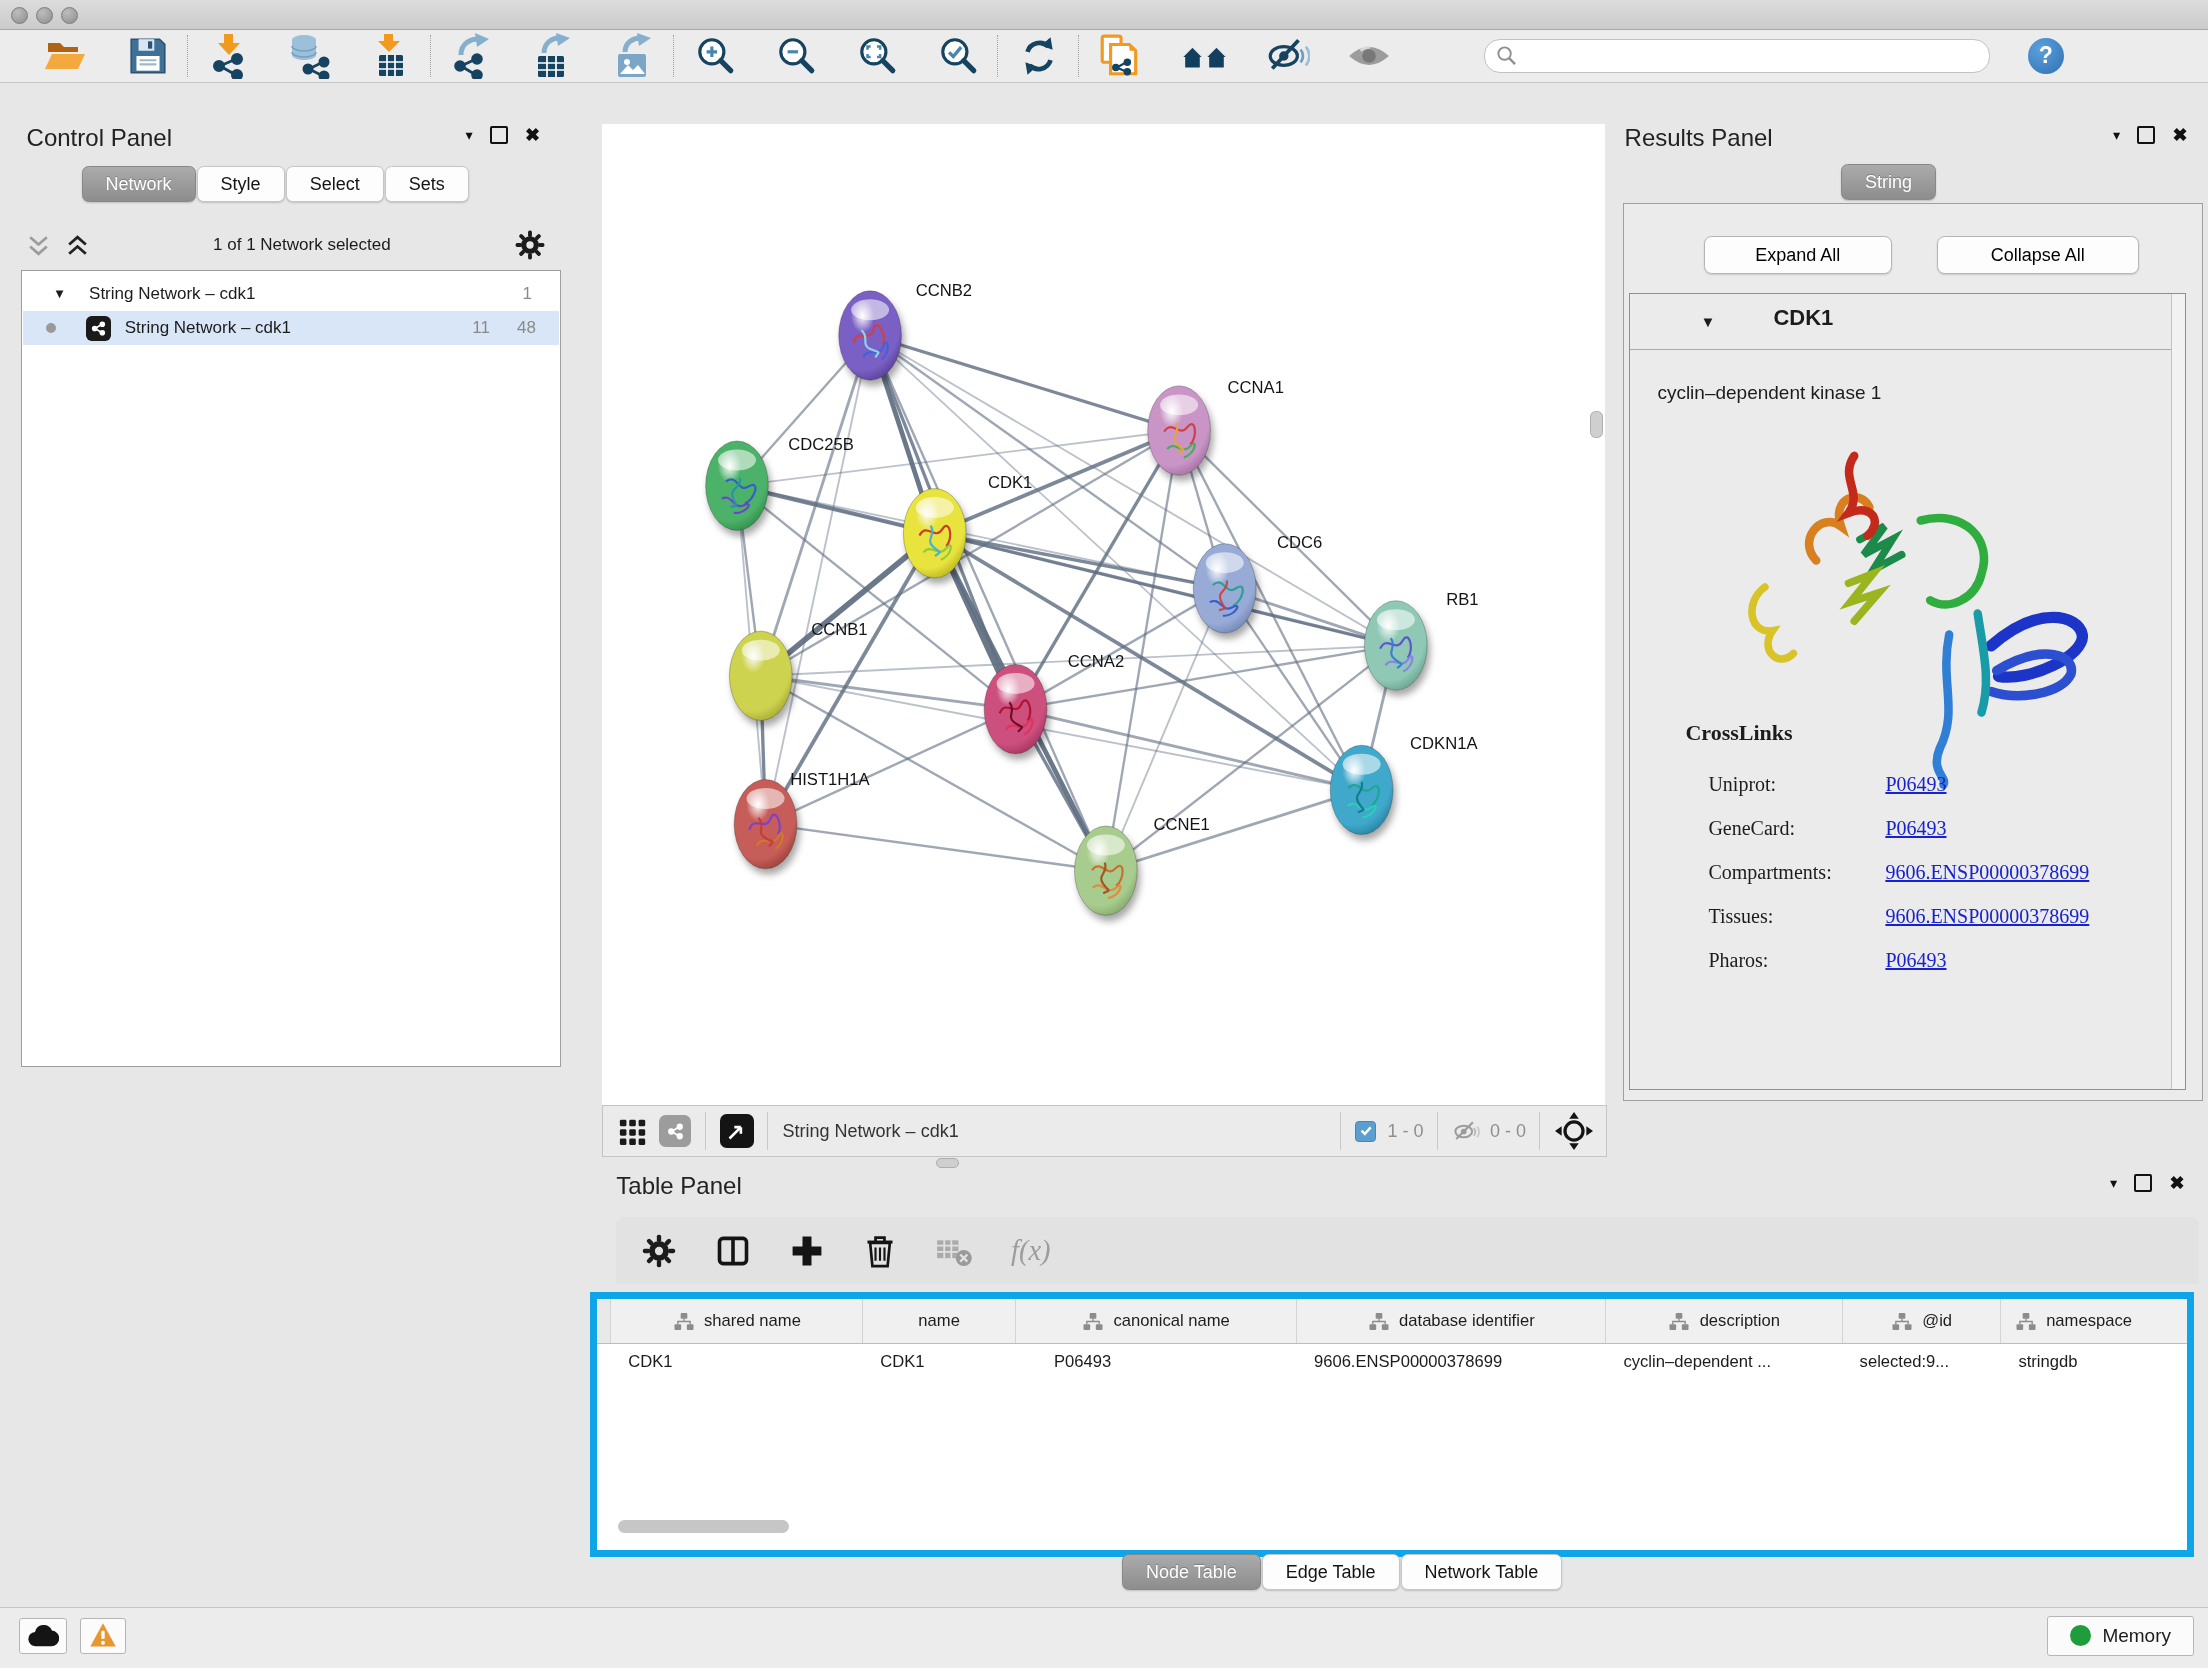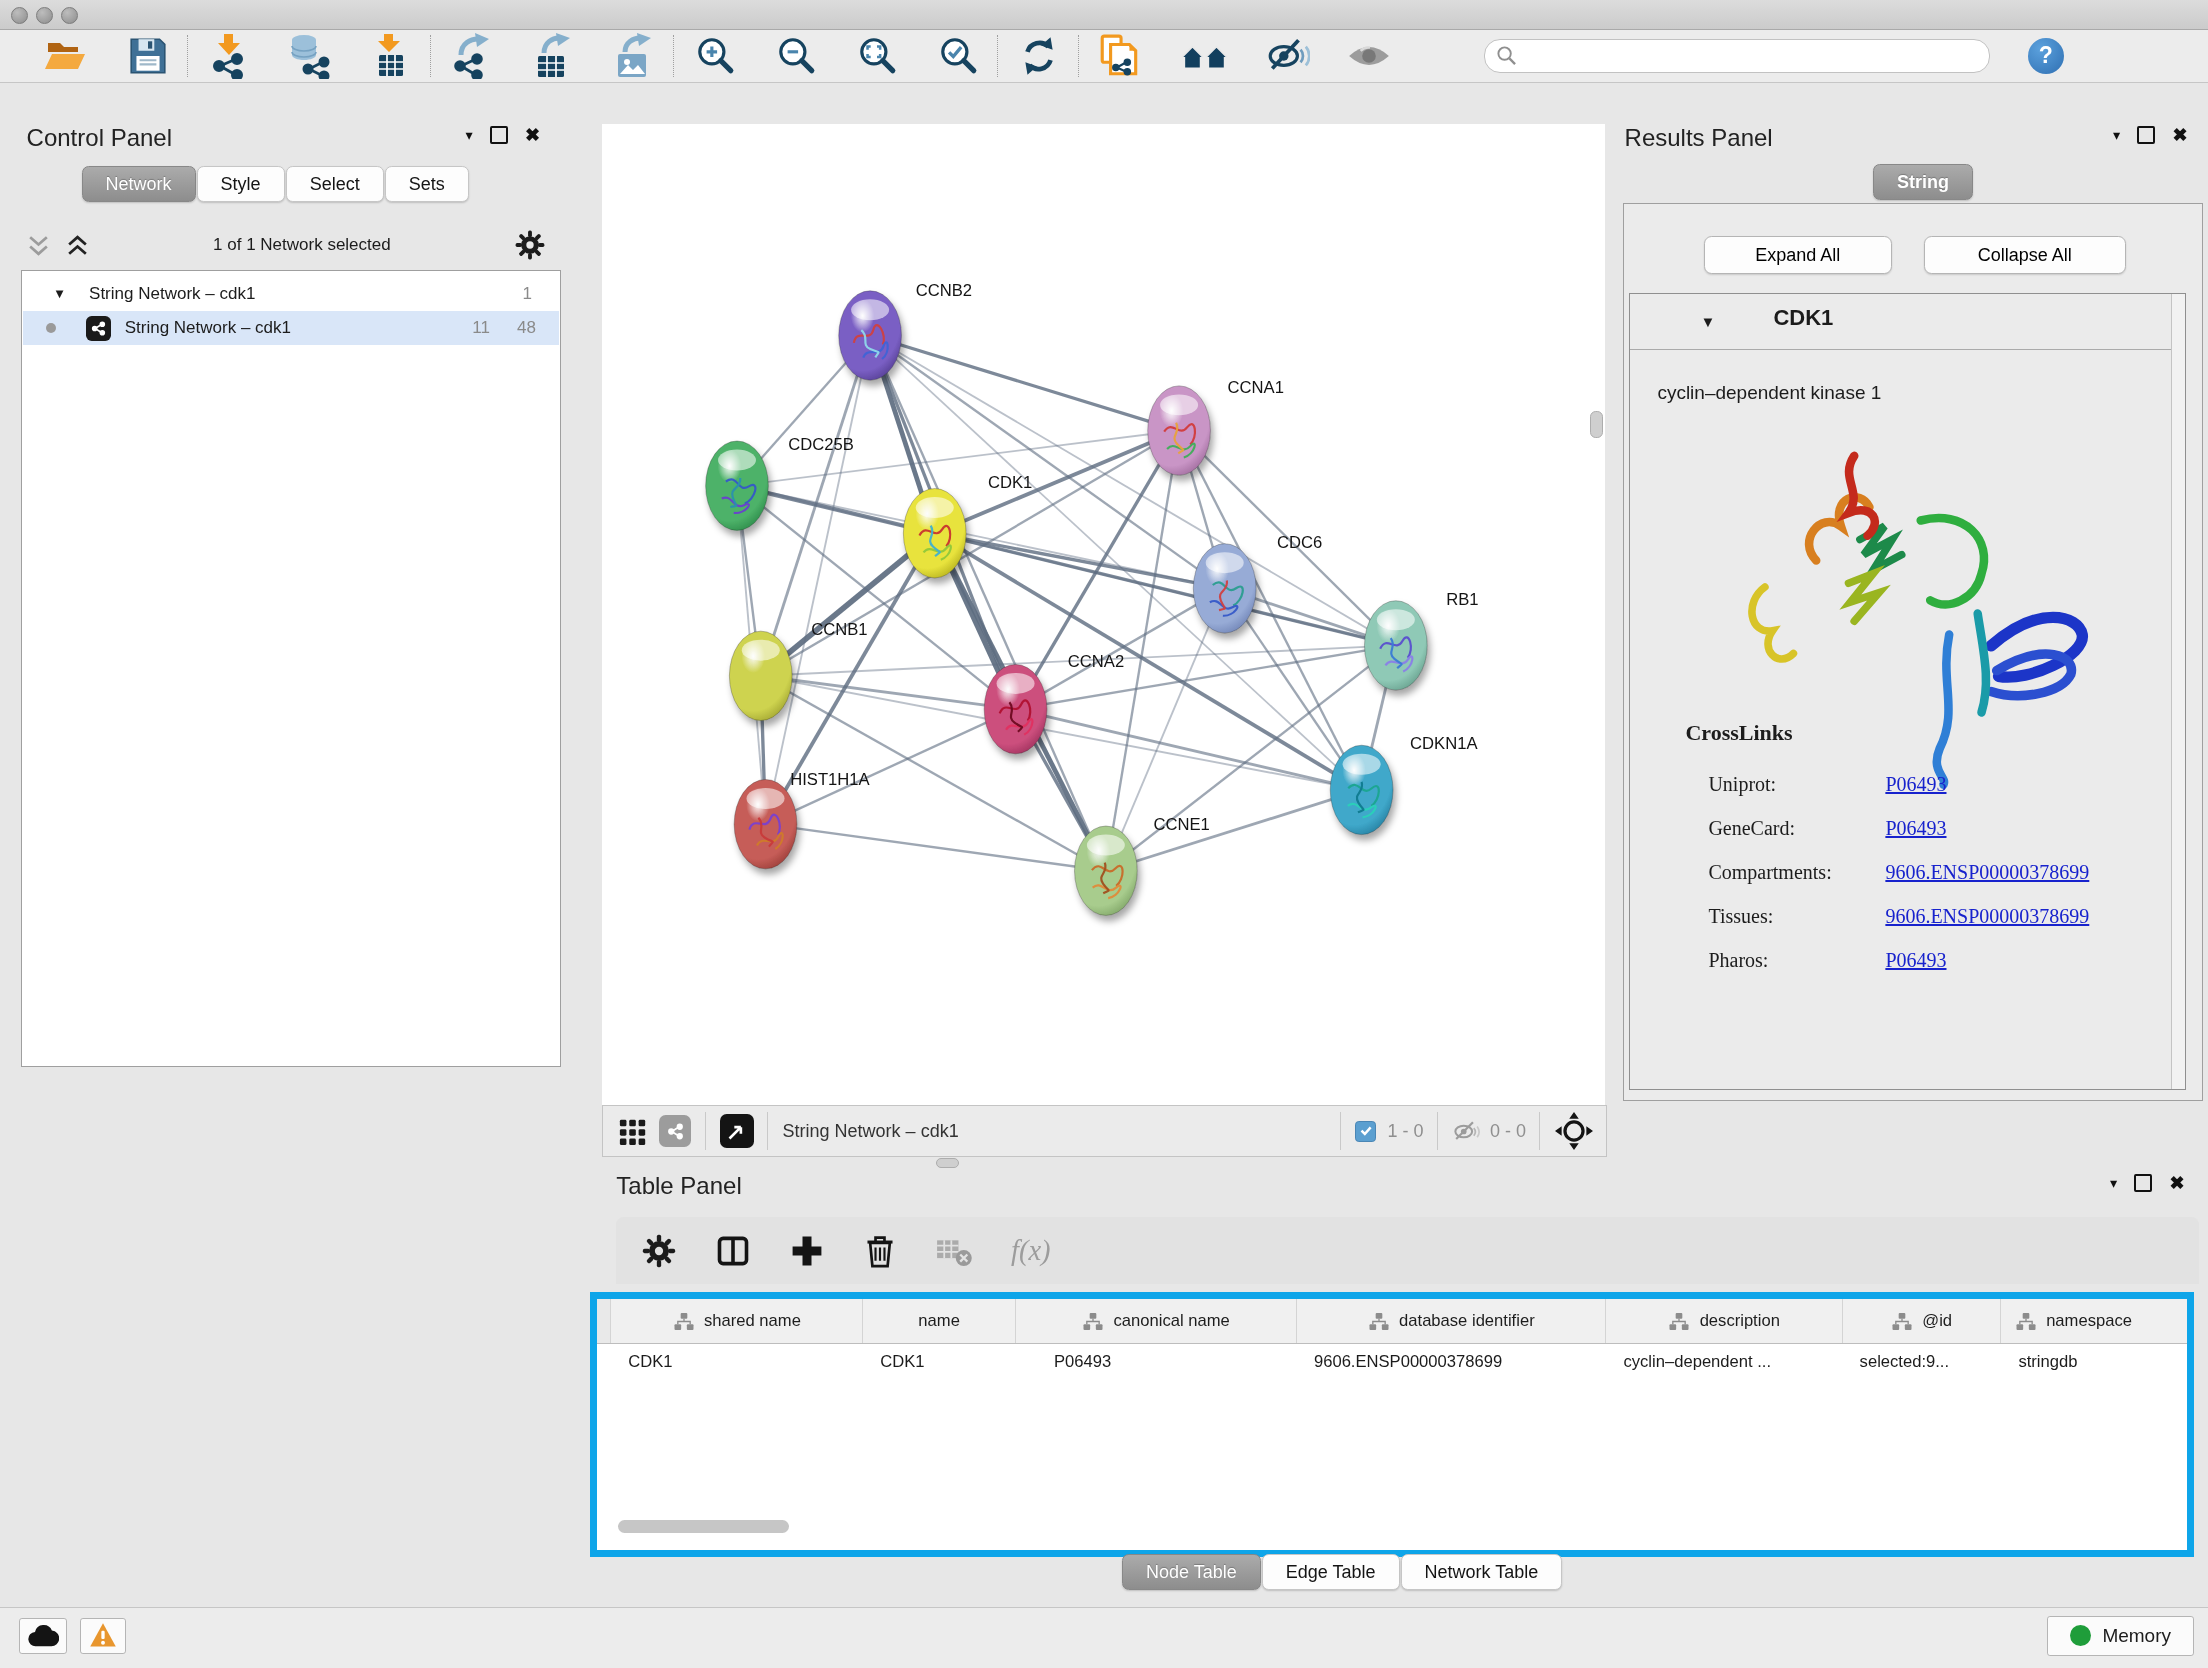--- a/index.html
+++ b/index.html
@@ -612,27 +612,27 @@
     </span>
   </div>
 
   <div class="abs" style="left:1617px;top:124px;width:592px;height:982px;">
     <div class="abs pnl-title" style="left:7.6px;top:0;">Results Panel</div>
     <div class="wicons" style="left:496px;top:1.9px;">
       <span class="wi-caret">▾</span>
       <span class="wi-float"></span>
       <span class="wi-close">✖</span>
     </div>
-    <div class="abs" style="left:256px;top:40px;font-weight:bold;">
+    <div class="abs" style="left:224px;top:40px;">
       <span class="tab active">String</span>
     </div>
 
     <div class="abs" style="left:5.7px;top:79px;width:580px;height:898px;background:#ebebeb;border:1px solid #9f9f9f;box-sizing:border-box;">
       <button class="btn abs" style="left:80px;top:32px;width:188px;">Expand All</button>
-      <button class="btn abs" style="left:300px;top:32px;width:202px;">Collapse All</button>
+      <button class="btn abs" style="left:313px;top:32px;width:202px;">Collapse All</button>
 
       <div class="abs" style="left:5.7px;top:89px;width:557px;height:797px;background:#ebebeb;border:1px solid #8f8f8f;box-sizing:border-box;">
         <span class="abs" style="left:70px;top:19px;font-size:15px;">▼</span>
         <span class="abs" style="left:143px;top:11.4px;font-size:22px;font-weight:bold;">CDK1</span>
         <div class="abs" style="left:0;top:55px;width:100%;border-top:1px solid #aaa;"></div>
         <div class="abs" style="left:27px;top:68px;font-size:19px;margin-top:20px;">cyclin–dependent kinase 1</div>
 
         <svg class="abs" style="left:76px;top:103px;" width="399" height="399" viewBox="0 0 420 420">
           <g fill="none" stroke-linecap="round">
             <path d="M300,262 C350,218 392,230 396,250 C400,272 340,300 308,294" stroke="#1c35c8" stroke-width="12"></path>

